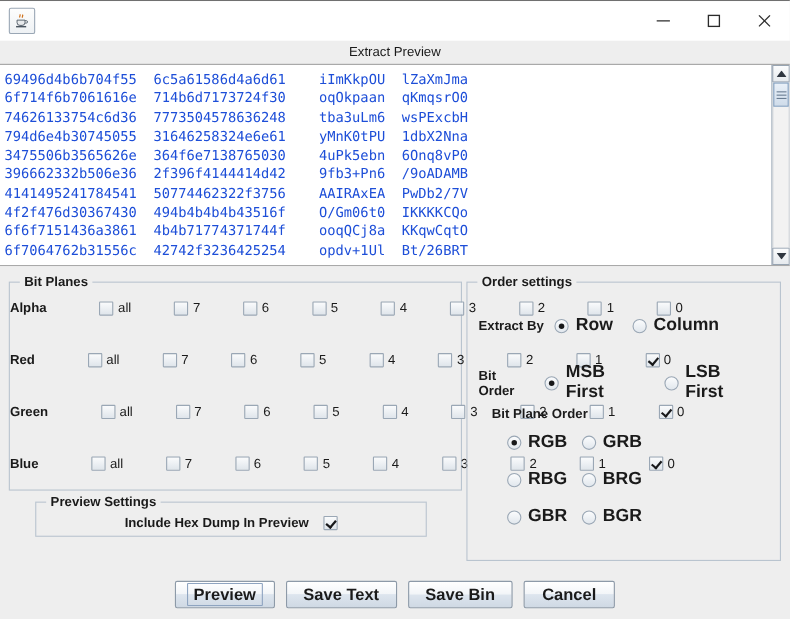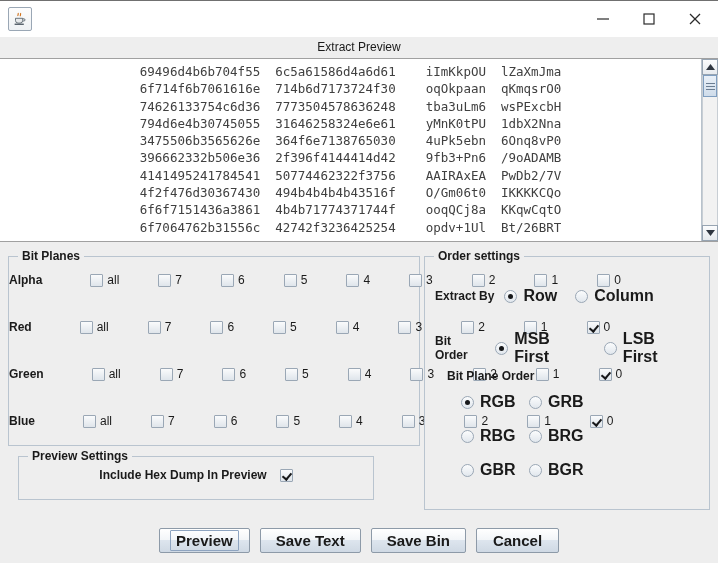--- a/index.html
+++ b/index.html
@@ -88,25 +88,24 @@
     display: flex;
     overflow: hidden;
     position: relative;
   }
   #preview-text {
     flex: 1 1 auto;
     padding: 4px 4px 0 4px;
     font-family: "DejaVu Sans Mono", "Liberation Mono", monospace;
     font-size: 12.5px;
     line-height: 17.3px;
-    color: #404040;
+    color: #1d4ed8;
     white-space: pre;
     overflow: hidden;
     letter-spacing: 0px;
-    text-align: center;
   }
   #preview-text .row { height: 17.3px; }
 
   
   #vscroll {
     width: 17px;
     flex: 0 0 17px;
     background: #eeeeee;
     border-left: 1px solid #b8c2cc;
     display: flex;
@@ -172,21 +171,21 @@
     background: #eeeeee;
     padding: 0 4px;
     font-size: 12px;
     font-weight: bold;
     color: #1a1a1a;
     white-space: nowrap;
   }
 
   #panel-bitplanes { left: 8px;  top: 14px;  width: 412px; height: 190px; }
   #panel-order     { left: 424px; top: 14px;  width: 286px; height: 254px; }
-  #panel-preview   { left: 18px;  top: 214px; width: 356px; height: 44px; }
+  #panel-preview   { left: 32px;  top: 214px; width: 356px; height: 32px; }
 
   
   .bp-row {
     position: absolute;
     left: 0;
     right: 0;
     height: 22px;
     display: flex;
     align-items: center;
     gap: 39px;

